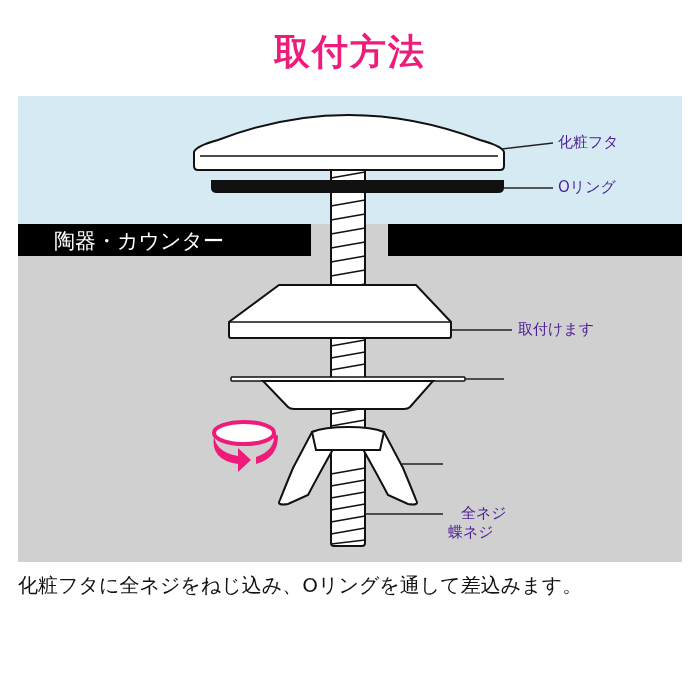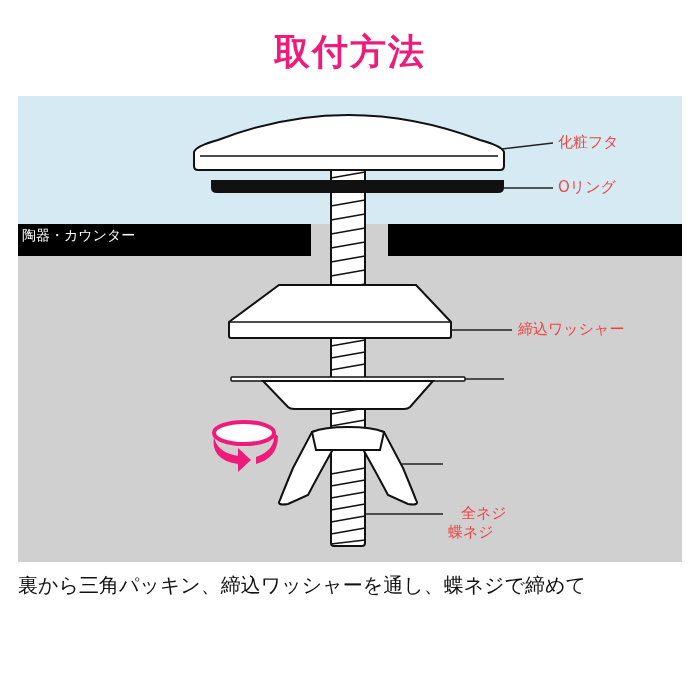--- a/index.html
+++ b/index.html
@@ -1,21 +1,21 @@
 <!DOCTYPE html>
 <html><head>
 <meta charset="utf-8">
 <style>
   html, body { margin: 0; padding: 0; background: #ffffff; }
   body { width: 700px; height: 700px; position: relative; overflow: hidden; font-family: "DejaVu Sans", sans-serif; }
   .title { position: absolute; top: 28px; left: 0; width: 700px; text-align: center; font-size: 36px; font-weight: bold; color: #ee1b7a; letter-spacing: 2px; }
   .diagram { position: absolute; left: 18px; top: 96px; width: 664px; height: 466px; }
   .diagram svg { position: absolute; left: 0; top: 0; }
-  .label { position: absolute; font-size: 15px; color: #ef4444; white-space: nowrap; }
-  .counter-label { position: absolute; left: 4px; top: 131px; font-size: 14px; color: #fff; white-space: nowrap; }
+  .label { position: absolute; font-size: 15px; color: #4c1d95; white-space: nowrap; }
+  .counter-label { position: absolute; left: 36px; top: 131px; font-size: 21px; color: #fff; white-space: nowrap; }
   .desc { position: absolute; left: 18px; top: 568px; width: 670px; font-size: 20px; line-height: 35px; color: #111; }
   .desc p { margin: 0; }
 </style>
 </head>
 <body>
 
 <div class="title">取付方法</div>
 
 <div class="diagram">
   <svg width="664" height="466" viewBox="0 0 664 466">
@@ -84,20 +84,20 @@
       <line x1="447" y1="283" x2="486" y2="283"></line>
       <line x1="384" y1="368" x2="425" y2="368"></line>
       <line x1="347" y1="418" x2="425" y2="418"></line>
     </g>
   </svg>
 
   <span class="counter-label">陶器・カウンター</span>
 
   <span class="label" style="left:540px; top:37px;">化粧フタ</span>
   <span class="label" style="left:540px; top:82px;">Oリング</span>
-  <span class="label" style="left:500px; top:224px;">締込ワッシャー</span>
+  <span class="label" style="left:500px; top:224px;">取付けます</span>
   <span class="label" style="left:430px; top:379px;margin-top:48px;">蝶ネジ</span>
   <span class="label" style="left:443px; top:408px;">全ネジ</span>
 </div>
 
 <div class="desc">
-  <p>裏から三角パッキン、締込ワッシャーを通し、蝶ネジで締めて</p>
+  <p>化粧フタに全ネジをねじ込み、Oリングを通して差込みます。</p>
 </div>
 
 </body></html>

